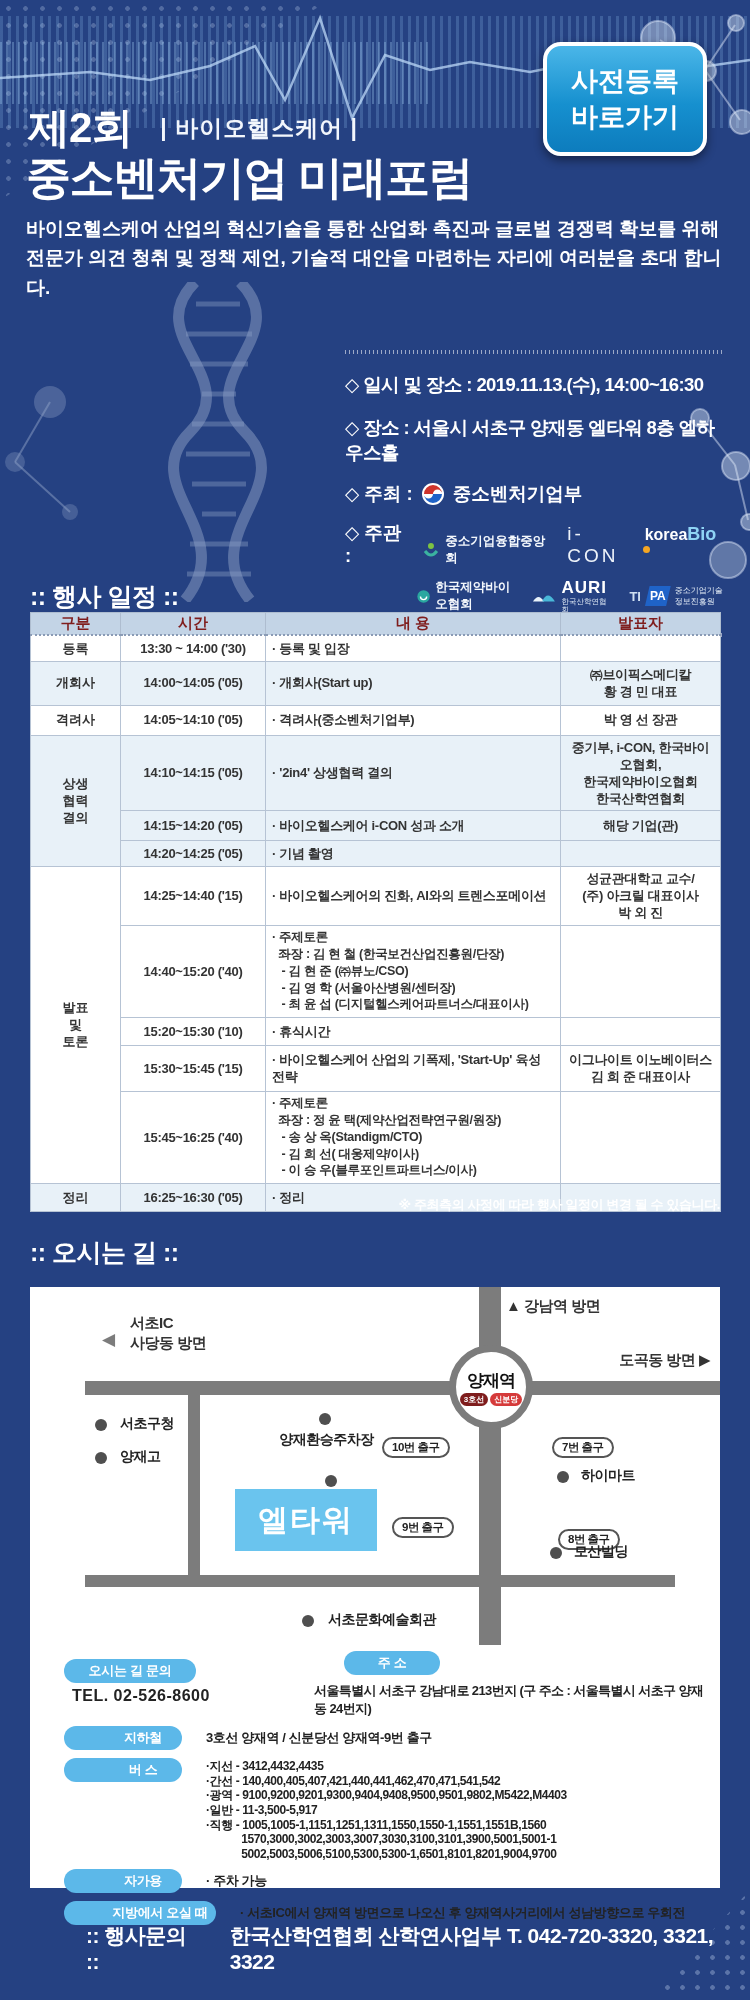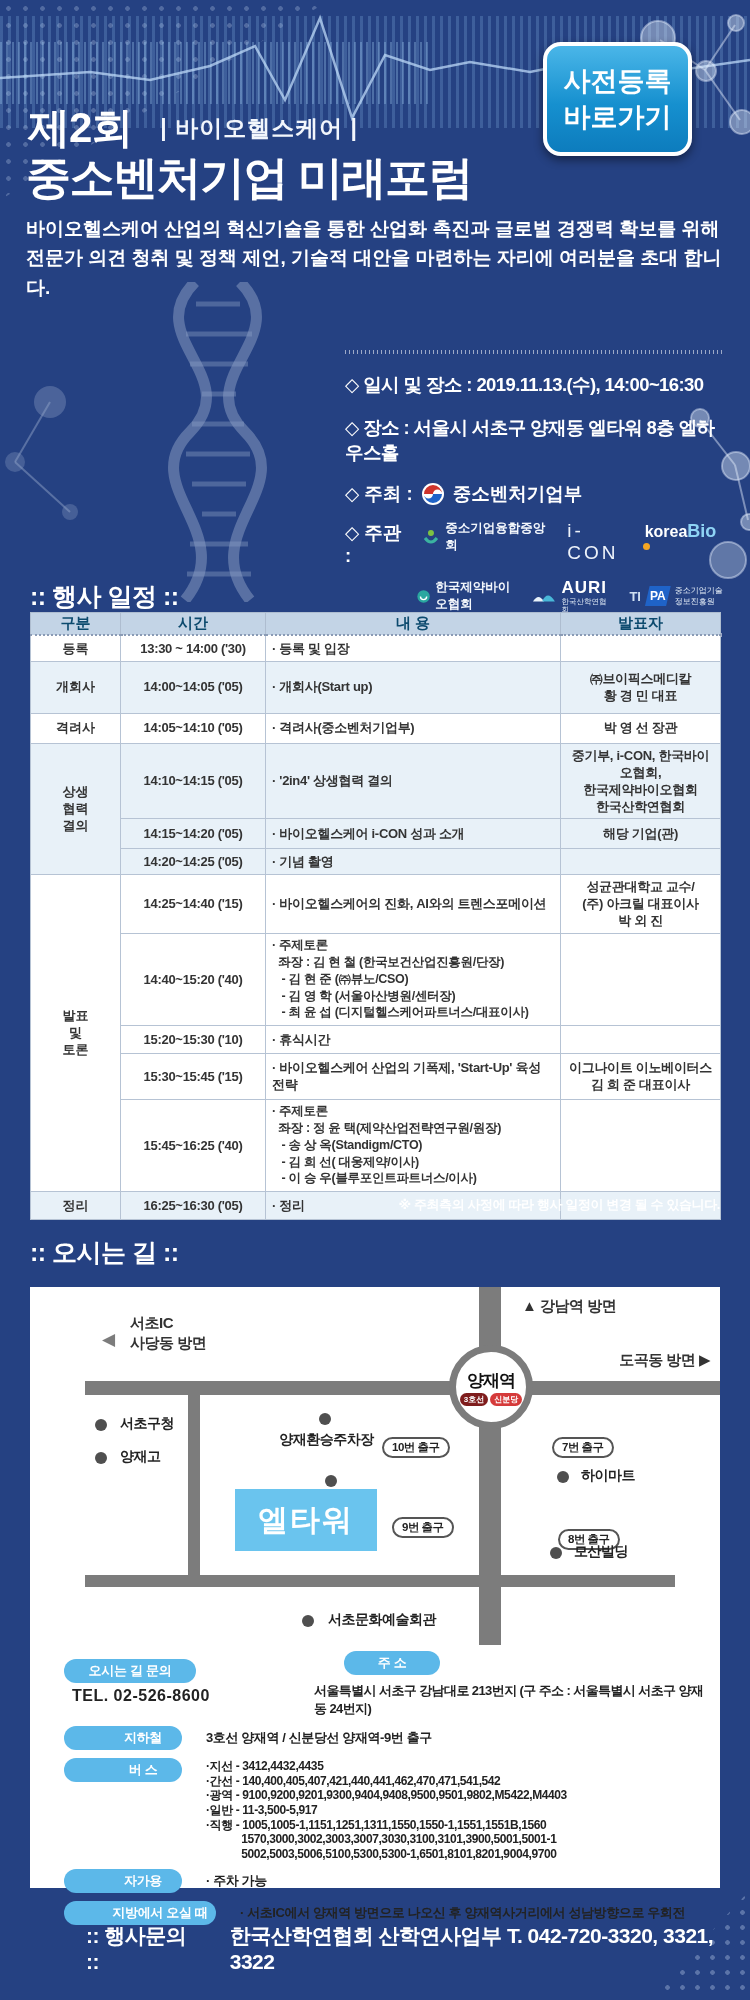--- a/index.html
+++ b/index.html
@@ -18,38 +18,38 @@
     background-size:15px 15px;clip-path:polygon(100% 0,100% 100%,15% 100%);}
   .eq1{position:absolute;left:0;top:16px;width:750px;height:112px;
     background:repeating-linear-gradient(90deg,rgba(150,200,245,.22) 0 3px,transparent 3px 8px);}
   .eq2{position:absolute;left:0;top:42px;width:430px;height:62px;
     background:repeating-linear-gradient(90deg,rgba(170,215,250,.3) 0 2px,transparent 2px 6px);}
   .heart-svg{position:absolute;left:0;top:0;}
   .dna-svg{position:absolute;left:-10px;top:282px;opacity:.55;}
   .mol-svg{position:absolute;right:0;top:0;}
 
   
-  .reg-btn{position:absolute;left:543px;top:42px;width:149px;height:114px;border-radius:18px;
+  .reg-btn{position:absolute;left:543px;top:42px;width:164px;height:114px;border-radius:18px;
     border:4px solid #fff;background:linear-gradient(180deg,#4ab6e8 0%,#1690cf 55%,#0d7cbd 100%);
     box-shadow:0 4px 10px rgba(0,0,0,.45);display:flex;align-items:center;justify-content:center;
     font-size:27px;font-weight:bold;color:#fff;text-align:center;line-height:1.35;cursor:pointer;}
 
   
   .title-row1{position:absolute;left:28px;top:100px;display:flex;align-items:center;gap:28px;}
   .edition{font-size:42px;font-weight:bold;letter-spacing:-1px;}
   .category{font-size:23px;font-weight:bold;letter-spacing:1px;color:#f2f6fc;}
   .title-main{position:absolute;left:26px;top:148px;font-size:45px;font-weight:bold;letter-spacing:-1.5px;}
   .intro{position:absolute;left:26px;top:214px;width:705px;font-size:19px;font-weight:600;line-height:1.55;}
 
   
   .einfo{position:absolute;left:345px;top:350px;width:378px;}
   .dotsep{height:4px;background:repeating-linear-gradient(90deg,rgba(255,255,255,.55) 0 1px,transparent 1px 4px);}
   .einfo-item{margin-top:18px;font-size:18.5px;font-weight:bold;letter-spacing:-0.6px;}
   .host-line{margin-top:16px;display:flex;align-items:center;gap:8px;font-size:18.5px;font-weight:bold;}
-  .org-line{margin-top:14px;display:flex;align-items:flex-start;gap:10px;font-size:18.5px;font-weight:bold;}
+  .org-line{margin-top:14px;display:flex;align-items:flex-end;gap:10px;font-size:18.5px;font-weight:bold;}
   .org-row2{margin-top:12px;margin-left:72px;display:flex;align-items:center;gap:20px;}
   .logo-item{display:flex;align-items:center;gap:5px;}
   .logo-txt{font-size:12.5px;font-weight:bold;color:#f3f7fc;}
   .icon-logo{font-size:19px;letter-spacing:3px;font-weight:normal;color:#eef3fa;}
   .kb-korea{font-size:16px;color:#fff;font-weight:600;}
   .kb-bio{font-size:18px;font-weight:bold;color:#8fd4f5;}
   .kb-dot{display:inline-block;width:7px;height:7px;border-radius:50%;background:#f5a623;position:relative;top:-9px;left:-2px;}
   .auri-wrap{display:flex;align-items:center;gap:5px;}
   .auri-col{display:flex;flex-direction:column;line-height:1;}
   .auri-name{font-size:17px;font-weight:bold;letter-spacing:1px;}
@@ -59,21 +59,21 @@
   .tipa-pa{background:#1f63c8;color:#fff;font-size:12px;font-weight:bold;padding:3px 5px;
     clip-path:polygon(18% 0,100% 0,82% 100%,0 100%);}
   .tipa-sub{font-size:8px;color:#e4edf7;}
 
   
   .sec-title{position:absolute;left:30px;font-size:25px;font-weight:bold;letter-spacing:-0.5px;}
 
   
   .sched{position:absolute;left:30px;top:612px;width:690px;border-collapse:collapse;table-layout:fixed;
     background:#fff;border:1px solid #9fb2c8;}
-  .sched th{background:#c3d4e6;color:#0c4a6e;font-size:15px;font-weight:bold;height:19px;
+  .sched th{background:#c3d4e6;color:#7f1d1d;font-size:15px;font-weight:bold;height:19px;
     border:1px solid #aebdd0;border-bottom:2px dotted #8a9bb5;}
   .sched td{border:1px solid #b6c3d4;color:#333;font-size:13px;line-height:1.32;padding:3px 6px;vertical-align:middle;}
   .sched tr.pale td{background:#e8f1f8;}
   .sched tr.white td{background:#fff;}
   .td-group{text-align:center;font-weight:bold;font-size:13.5px;}
   .td-time{text-align:center;font-size:13.5px;font-weight:600;letter-spacing:-0.3px;}
   .td-content{text-align:left;padding-left:10px;font-weight:600;letter-spacing:-0.3px;}
   .td-content.small{font-size:12.5px;line-height:1.35;}
   .td-presenter{text-align:center;font-size:12.5px;font-weight:600;letter-spacing:-0.3px;}
   .note{position:absolute;right:30px;top:1196px;font-size:13px;font-weight:bold;letter-spacing:-0.4px;}
@@ -251,21 +251,21 @@
       <th>시간</th>
       <th>내 용</th>
       <th>발표자</th>
     </tr>
     <tr class="white" style="height:26px;">
       <td class="td-group">등록</td>
       <td class="td-time">13:30 ~ 14:00 ('30)</td>
       <td class="td-content">· 등록 및 입장</td>
       <td class="td-presenter"></td>
     </tr>
-    <tr class="pale" style="height:52px;">
+    <tr class="pale" style="height:44px;">
       <td class="td-group">개회사</td>
       <td class="td-time">14:00~14:05 ('05)</td>
       <td class="td-content">· 개회사(Start up)</td>
       <td class="td-presenter pre">㈜브이픽스메디칼
 황 경 민 대표</td>
     </tr>
     <tr class="white" style="height:30px;">
       <td class="td-group">격려사</td>
       <td class="td-time">14:05~14:10 ('05)</td>
       <td class="td-content">· 격려사(중소벤처기업부)</td>
@@ -342,21 +342,21 @@
 
   <div class="sec-title" style="top:1236px;">:: 오시는 길 ::</div>
 
   <div class="panel">
     <div class="mapbox">
       <div class="road" style="left:449px;top:0;width:22px;height:358px;"></div>
       <div class="road" style="left:55px;top:94px;width:635px;height:14px;"></div>
       <div class="road" style="left:158px;top:100px;width:12px;height:194px;"></div>
       <div class="road" style="left:55px;top:288px;width:590px;height:12px;"></div>
 
-      <div class="dir-label" style="left:492px;top:10px;"><span class="arrow"></span><span>▲  강남역 방면</span></div>
+      <div class="dir-label" style="left:476px;top:10px;"><span class="arrow"></span><span>▲  강남역 방면</span></div>
       <div class="dir-label" style="right:10px;top:64px;">도곡동 방면 ▶</div>
       <div class="dir-label arrow" style="left:72px;top:42px;font-size:17px;">◀</div>
       <div class="dir-label pre" style="left:100px;top:26px;line-height:1.3;">서초IC
 사당동 방면</div>
 
       <div class="station">
         <span class="station-name">양재역</span>
         <span class="badges">
           <span class="badge line3">3호선</span>
           <span class="badge sbd">신분당</span>

